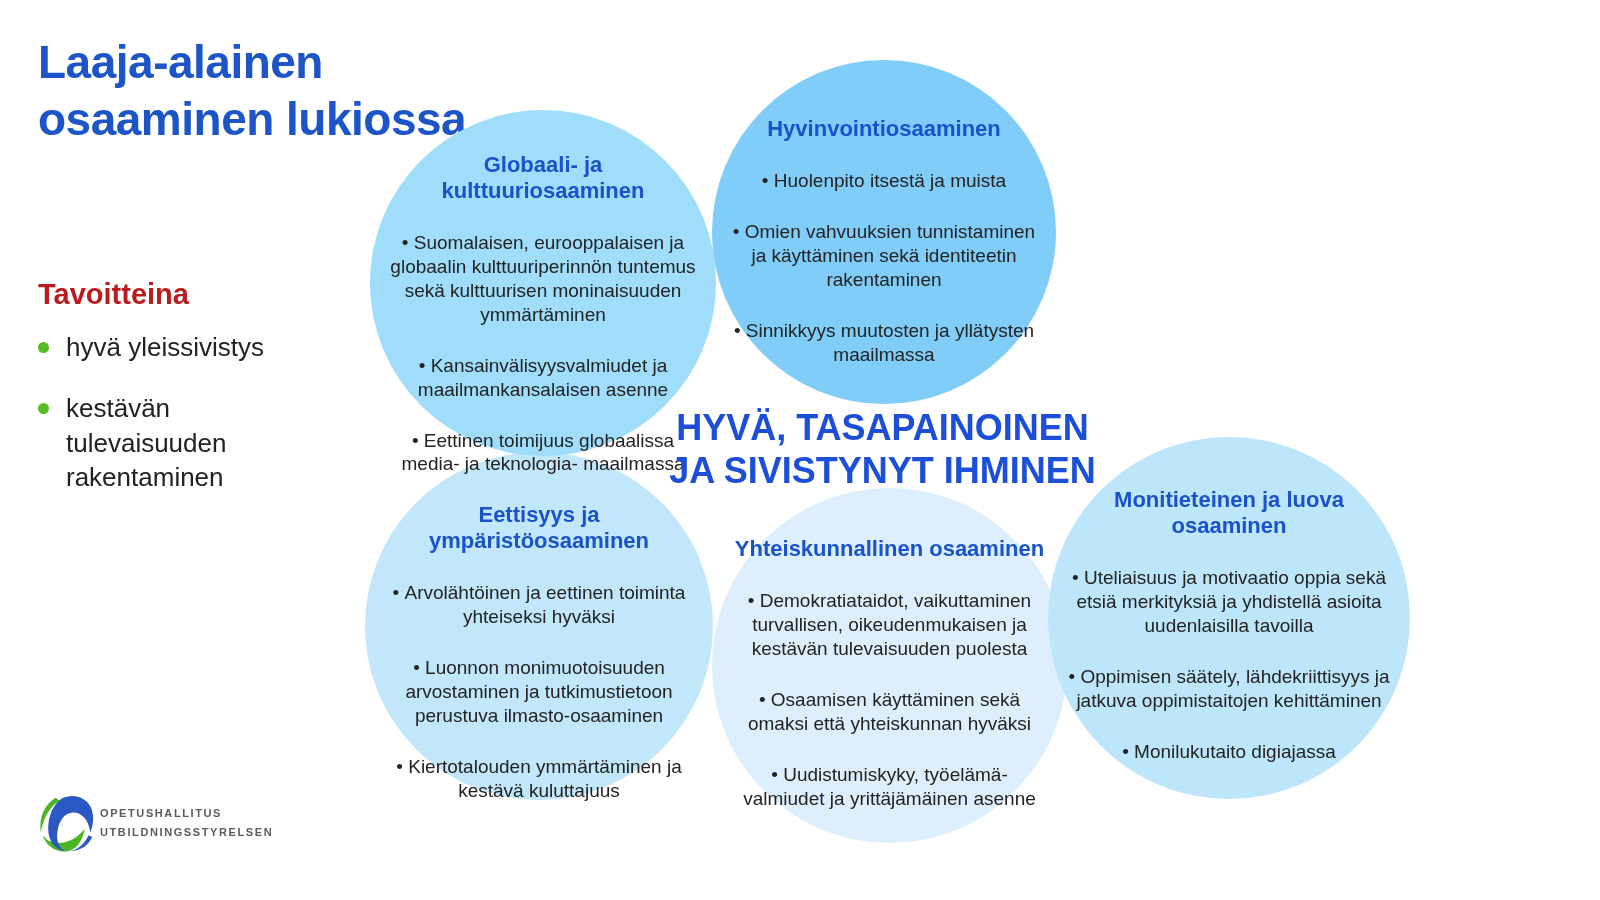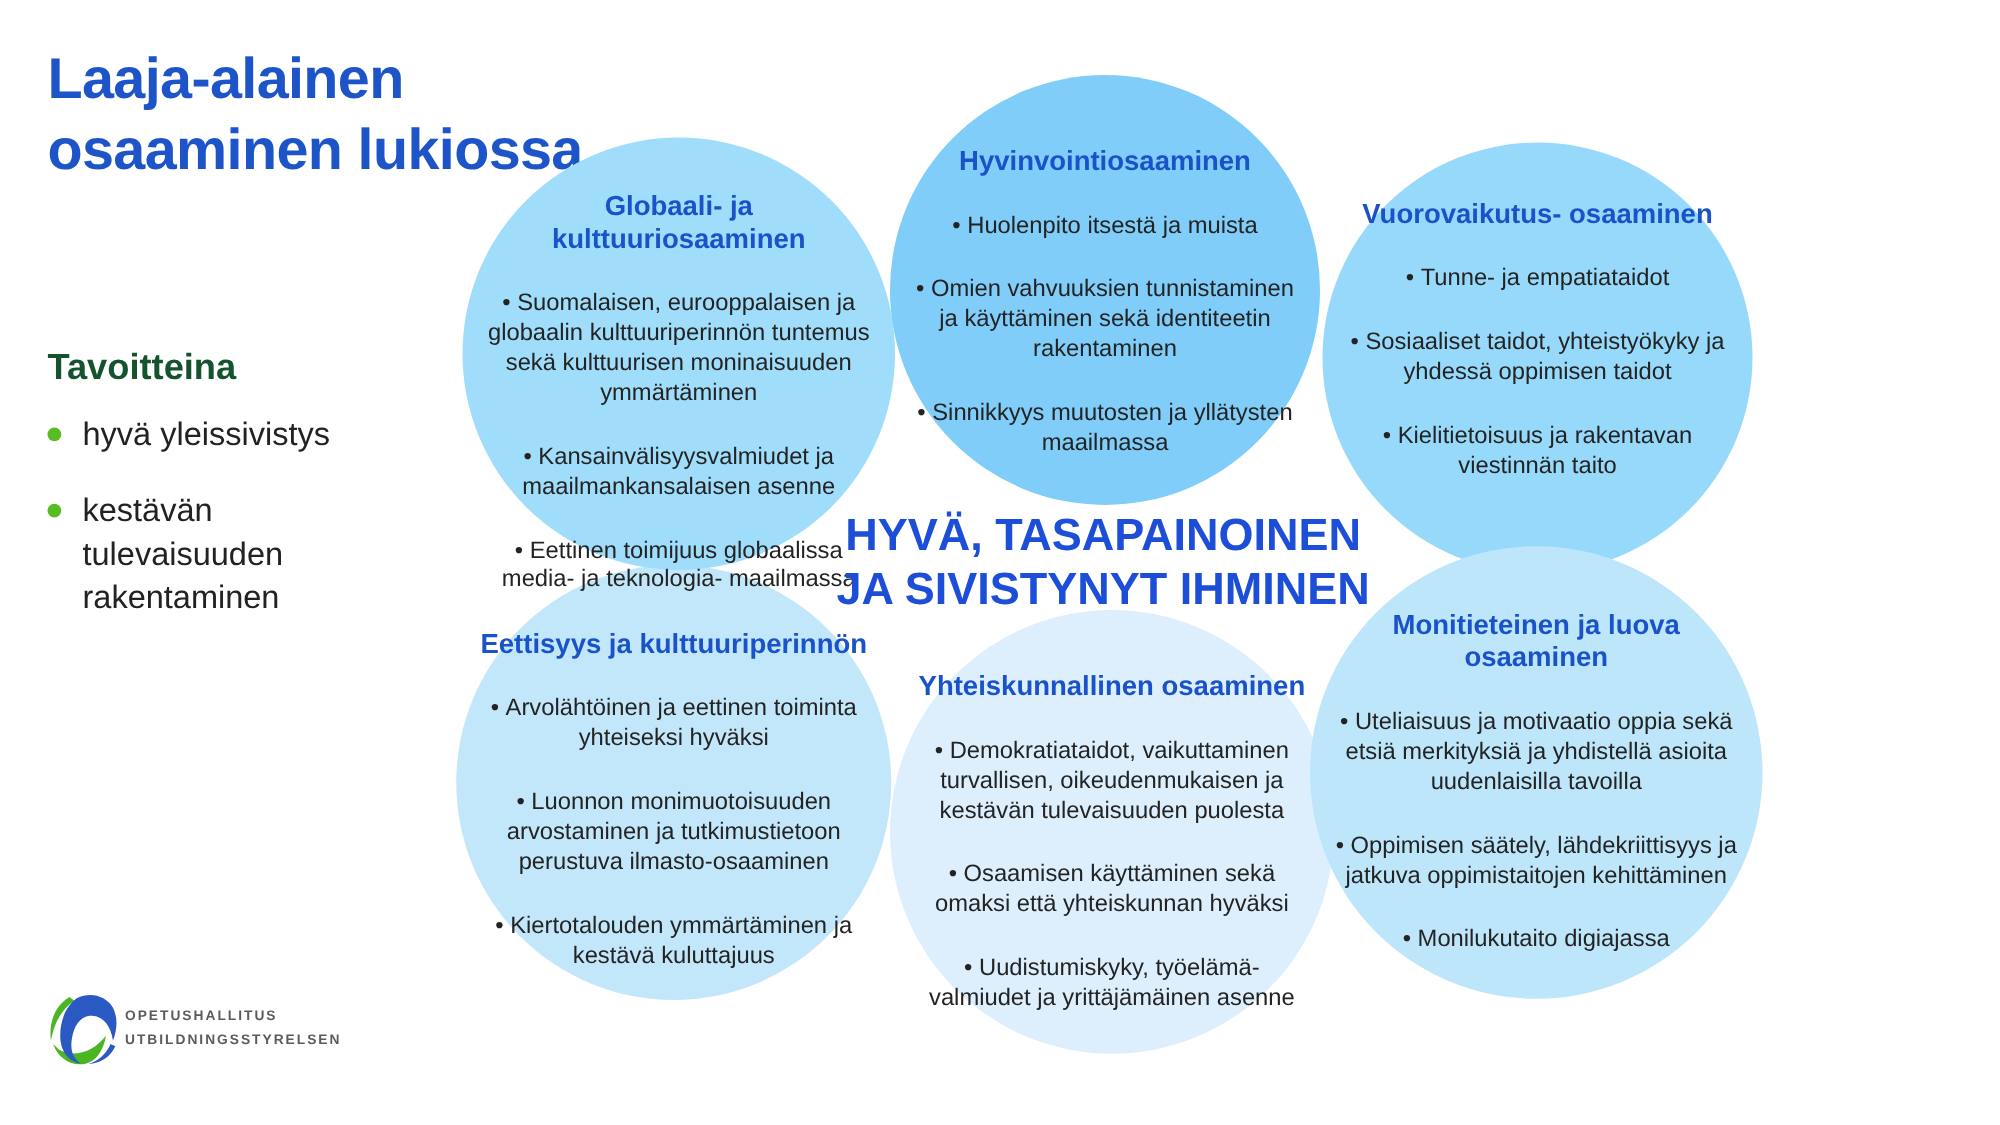--- a/index.html
+++ b/index.html
@@ -25,21 +25,21 @@
     font-weight: 700;
     line-height: 1.24;
     color: #1d55c8;
     letter-spacing: -0.5px;
   }
   .goals-heading {
     position: absolute;
     left: 38px; top: 278px;
     font-size: 29px;
     font-weight: 700;
-    color: #14532d;
+    color: #b91c1c;
   }
   .goals-list {
     position: absolute;
     left: 38px; top: 330px;
     width: 270px;
     list-style: none;
   }
   .goals-list li {
     display: flex;
     margin-bottom: 27px;
@@ -155,29 +155,23 @@
     <p>Eettinen toimijuus globaalissa media- ja teknologia- maailmassa</p>
   </div>
 
   <div class="circle c2">
     <h3>Hyvinvointiosaaminen</h3>
     <p>Huolenpito itsestä ja muista</p>
     <p>Omien vahvuuksien tunnistaminen ja käyttäminen sekä identiteetin rakentaminen</p>
     <p>Sinnikkyys muutosten ja yllätysten maailmassa</p>
   </div>
 
-  <div class="circle c3">
-    <h3>Vuorovaikutus- osaaminen</h3>
-    <p>Tunne- ja empatiataidot</p>
-    <p>Sosiaaliset taidot, yhteistyökyky ja yhdessä oppimisen taidot</p>
-    <p>Kielitietoisuus ja rakentavan viestinnän taito</p>
-  </div>
 
   <div class="circle c4">
-    <h3>Eettisyys ja kulttuuriperinnön</h3>
+    <h3>Eettisyys ja ympäristöosaaminen</h3>
     <p>Arvolähtöinen ja eettinen toiminta yhteiseksi hyväksi</p>
     <p>Luonnon monimuotoisuuden arvostaminen ja tutkimustietoon perustuva ilmasto-osaaminen</p>
     <p>Kiertotalouden ymmärtäminen ja kestävä kuluttajuus</p>
   </div>
 
   <div class="circle c5">
     <h3>Yhteiskunnallinen osaaminen</h3>
     <p>Demokratiataidot, vaikuttaminen turvallisen, oikeudenmukaisen ja kestävän tulevaisuuden puolesta</p>
     <p>Osaamisen käyttäminen sekä omaksi että yhteiskunnan hyväksi</p>
     <p>Uudistumiskyky, työelämä- valmiudet ja yrittäjämäinen asenne</p>

